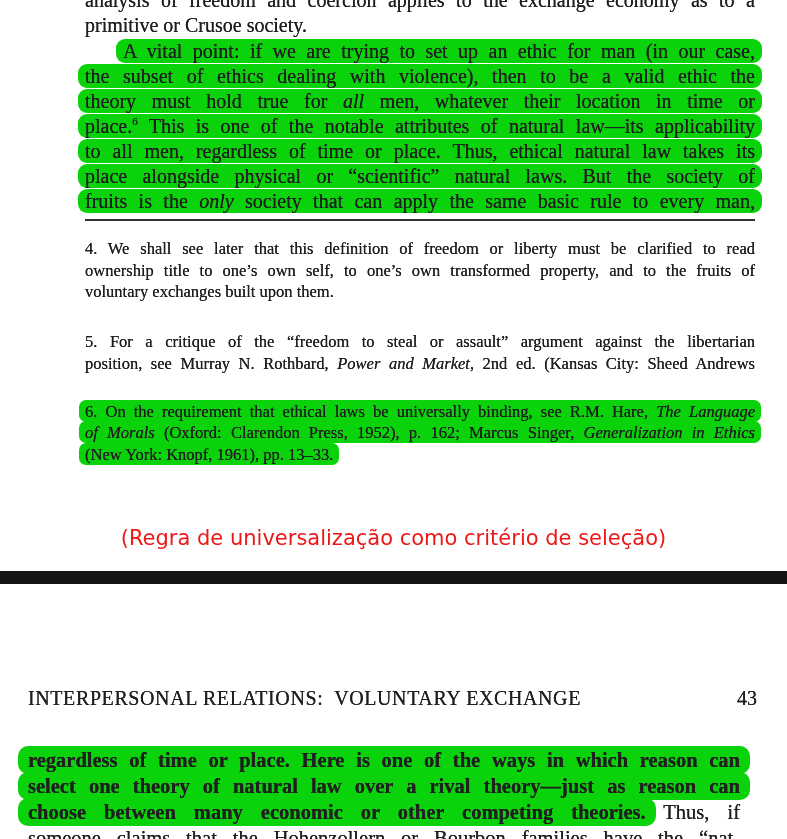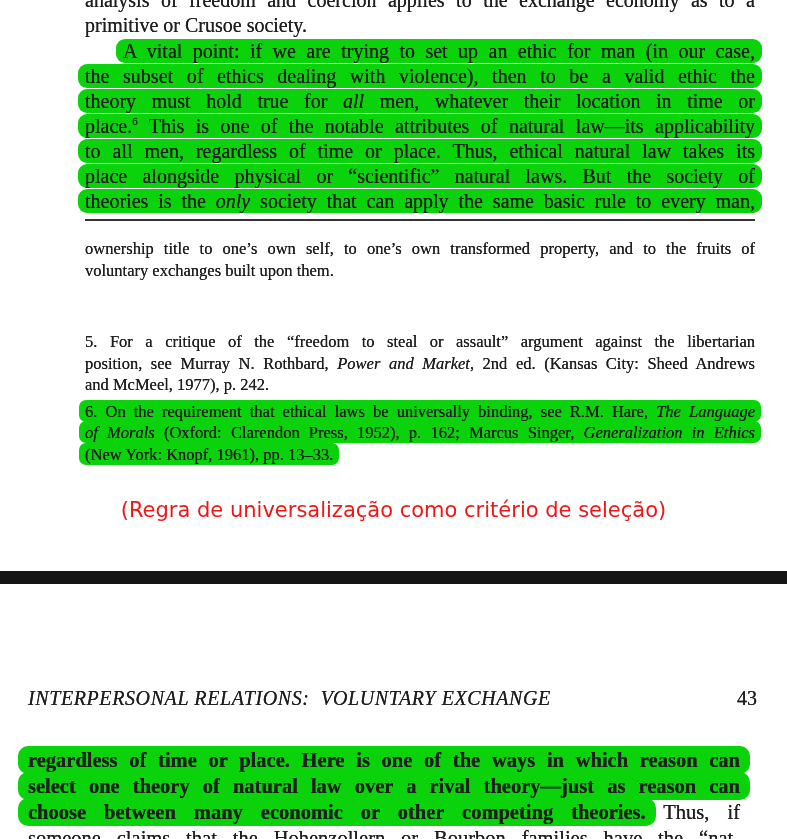--- a/index.html
+++ b/index.html
@@ -24,31 +24,31 @@
   .p1text{left:85px;width:670px;font-size:20px;line-height:25px;}
   .intro{top:-12px;}
   .hlpara{top:39px;}
   .rule{position:absolute;left:85px;top:219px;width:670px;height:2px;background:var(--rule);}
   .fn{left:85px;width:670px;font-size:16.5px;line-height:21.5px;}
   .fn .hl{margin:0 -6px;padding:1.5px 6px;border-radius:7px;font-family:Liberation Serif, serif;}
   .fn4{top:238px;}
   .fn5{top:331px;}
   .fn6{top:400px;}
   .note{
-    position:absolute;left:0;top:494px;width:787px;text-align:center;
+    position:absolute;left:0;top:522px;width:787px;text-align:center;
     font-family:"DejaVu Sans",sans-serif;font-size:21px;line-height:32px;
     color:var(--red);text-shadow:none;
   }
   .sep{position:absolute;left:0;top:571px;width:787px;height:13px;background:var(--bar);}
   .runhead{
     left:28px;top:686px;width:729px;
     display:flex;justify-content:space-between;align-items:baseline;
     font-size:20px;line-height:24px;
   }
-  .rh-title{font-style:italic;letter-spacing:.6px;white-space:pre;}
+  .rh-title{letter-spacing:.6px;white-space:pre;}
   .p2text{left:28px;top:747px;width:712px;font-size:20.5px;line-height:26px;}
   .p2text .hl{margin:0 -10px;padding:3px 10px;border-radius:10px;font-weight:bold;}
   sup{font-size:.55em;vertical-align:super;line-height:0;}
   i{font-style:italic;}
 </style>
 </head>
 <body>
 
 <div class="page">
 
@@ -57,34 +57,34 @@
       <div class="jline no-just"><span>primitive or Crusoe society.</span></div>
     </section>
 
   <section class="p1text hlpara">
       <div class="jline" style="text-indent: 38px;"><span class="hl"><span>A vital point: if we are trying to set up an ethic for man (in our case,</span></span></div>
       <div class="jline"><span class="hl"><span>the subset of ethics dealing with violence), then to be a valid ethic the</span></span></div>
       <div class="jline"><span class="hl"><span>theory must hold true for </span><i>all</i><span> men, whatever their location in time or</span></span></div>
       <div class="jline"><span class="hl"><span>place.</span><sup>6</sup><span> This is one of the notable attributes of natural law—its applicability</span></span></div>
       <div class="jline"><span class="hl"><span>to all men, regardless of time or place. Thus, ethical natural law takes its</span></span></div>
       <div class="jline"><span class="hl"><span>place alongside physical or “scientific” natural laws. But the society of</span></span></div>
-      <div class="jline"><span class="hl"><span>theories is the </span><i>only</i><span> society that can apply the same basic rule to every man,</span></span></div>
+      <div class="jline"><span class="hl"><span>fruits is the </span><i>only</i><span> society that can apply the same basic rule to every man,</span></span></div>
     </section>
 
   <div class="rule"></div>
 
   <section class="fn fn4">
+      <div class="jline"><span>4. We shall see later that this definition of freedom or liberty must be clarified to read</span></div>
       <div class="jline"><span>ownership title to one’s own self, to one’s own transformed property, and to the fruits of</span></div>
       <div class="jline no-just"><span>voluntary exchanges built upon them.</span></div>
     </section>
 
   <section class="fn fn5">
       <div class="jline"><span>5. For a critique of the “freedom to steal or assault” argument against the libertarian</span></div>
       <div class="jline"><span>position, see Murray N. Rothbard, </span><i>Power and Market</i><span>, 2nd ed. (Kansas City: Sheed Andrews</span></div>
-      <div class="jline no-just"><span>and McMeel, 1977), p. 242.</span></div>
     </section>
 
   <section class="fn fn6">
       <div class="jline"><span class="hl"><span>6. On the requirement that ethical laws be universally binding, see R.M. Hare, </span><i>The Language</i></span></div>
       <div class="jline"><span class="hl"><i>of Morals</i><span> (Oxford: Clarendon Press, 1952), p. 162; Marcus Singer, </span><i>Generalization in Ethics</i></span></div>
       <div class="jline no-just"><span class="hl"><span>(New York: Knopf, 1961), pp. 13–33.</span></span></div>
     </section>
 
   <div class="note">(Regra de universalização como critério de seleção)</div>
 

